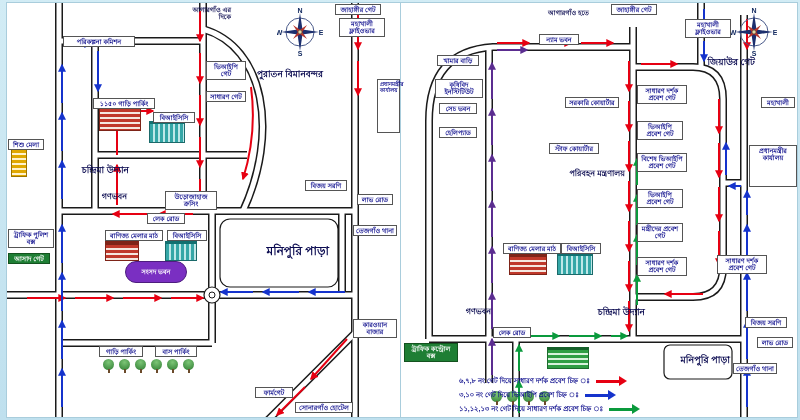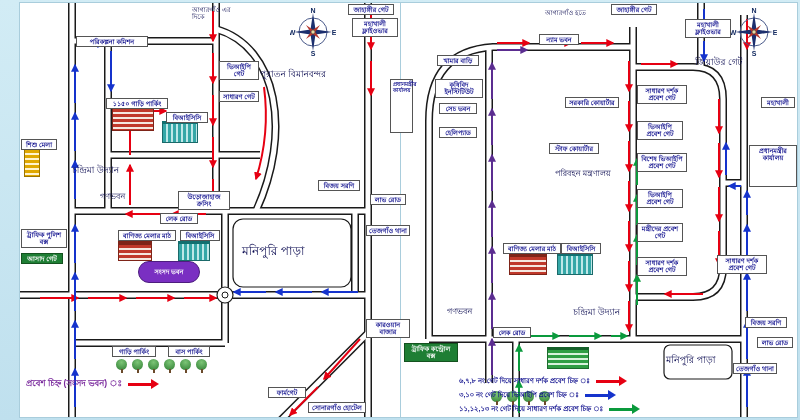--- a/index.html
+++ b/index.html
@@ -1,27 +1,27 @@
 <!DOCTYPE html>
 <html><head>
 <meta charset="utf-8">
 <style>
   *{margin:0;padding:0;box-sizing:border-box}
   html,body{width:800px;height:420px}
   body{font-family:"Liberation Sans","DejaVu Sans",sans-serif;background:#cfe9f2;position:relative;overflow:hidden}
   .stage{position:absolute;inset:0;background:linear-gradient(180deg,#d2ecf5 0%,#bfe0ee 100%)}
   .panel{position:absolute;top:2px;height:416px;background:#fff;border:1px solid #a9cddc;overflow:hidden}
-  .panel.left{left:19px;width:466px}
+  .panel.left{left:6px;width:466px}
   .panel.right{left:400px;width:398px}
   .map-svg{position:absolute;left:0;top:0;z-index:1}
   svg text{font-family:inherit}
   .lbl{position:absolute;background:#fff;border:0.5px solid #555;color:#10108e;font-size:6.5px;line-height:1.15;text-align:center;padding:1px 2px;font-weight:bold;z-index:3}
   .lbl.fs5{font-size:5.5px}
   .lbl.green{background:#1e7e34;color:#fff;border-color:#14521f}
-  .area{position:absolute;color:#0a0a50;font-weight:normal;text-align:left;z-index:2;line-height:1.15}
+  .area{position:absolute;color:#0a0a50;font-weight:bold;text-align:right;z-index:2;line-height:1.15}
   .fs6{font-size:6.5px}.fs8{font-size:8px}.fs9{font-size:9px}.fs12{font-size:12px}
   .sangsad{position:absolute;background:#7a2fc2;border:1px solid #4d1d7e;border-radius:12px;color:#fff;display:flex;align-items:center;justify-content:center;font-size:6.5px;font-weight:bold;z-index:3;text-align:center}
   .bld{position:absolute;z-index:2;border:0.5px solid #555}
   .bld.red{background:repeating-linear-gradient(180deg,#c0392b 0 3px,#f5e8e0 3px 5px);border-color:#7e2418;border-top:4px solid #7e2418}
   .bld.teal{background:repeating-linear-gradient(90deg,#35a7a7 0 3px,#bfe8e8 3px 5px);border-color:#1b6a6a;border-top:3px solid #127070}
   .bld.greenb{background:repeating-linear-gradient(180deg,#2f9e44 0 3px,#d8f2dc 3px 5px);border-color:#1d6b2e;border-top:3px solid #15602a}
   .bld.yellow{background:repeating-linear-gradient(180deg,#e0a800 0 3px,#fff3cd 3px 5px);border-color:#9c7400}
   .tree{position:absolute;width:11px;height:11px;border-radius:50%;background:radial-gradient(circle at 50% 30%,#7cc576,#2e7d32);z-index:2}
   .tree:after{content:"";position:absolute;left:4.5px;top:10px;width:2px;height:4px;background:#6b4a2b}
   .legend{position:absolute;z-index:4;display:flex;flex-direction:column;gap:3px}
@@ -170,24 +170,20 @@
         <polygon points="0,-10 1.6,-1.6 10,0 1.6,1.6 0,10 -1.6,1.6 -10,0 -1.6,-1.6" transform="rotate(45)" fill="#b3332a"></polygon>
         <circle r="2" fill="#e8d9a0" stroke="#333" stroke-width="0.5"></circle>
         <text x="0" y="-19.5" text-anchor="middle" font-size="7" font-weight="bold" fill="#132a60">N</text>
         <text x="21" y="2.5" text-anchor="middle" font-size="7" font-weight="bold" fill="#132a60">E</text>
         <text x="0" y="24" text-anchor="middle" font-size="7" font-weight="bold" fill="#132a60">S</text>
         <text x="-21" y="2.5" text-anchor="middle" font-size="7" font-weight="bold" fill="#132a60">W</text>
       </svg>
     </div>
 
     <div class="legend left-legend" style="left:6px;top:374px">
-      <div class="row">
-        <span class="txt">প্রবেশ চিহ্ন (সংসদ ভবন) ঃ</span>
-        <span class="arr" style="--c: #e60012;"></span>
-      </div>
     </div>
   </div>
 
   <div class="panel right">
     <svg class="map-svg" width="398" height="416" viewBox="0 0 398 416">
       <defs>
         <marker id="rred" viewBox="0 0 6 6" refX="5" refY="3" markerWidth="4" markerHeight="4" orient="auto">
             <path d="M0,0L6,3L0,6Z" fill="#e60012"></path>
           </marker>
         <marker id="rblue" viewBox="0 0 6 6" refX="5" refY="3" markerWidth="4" markerHeight="4" orient="auto">

